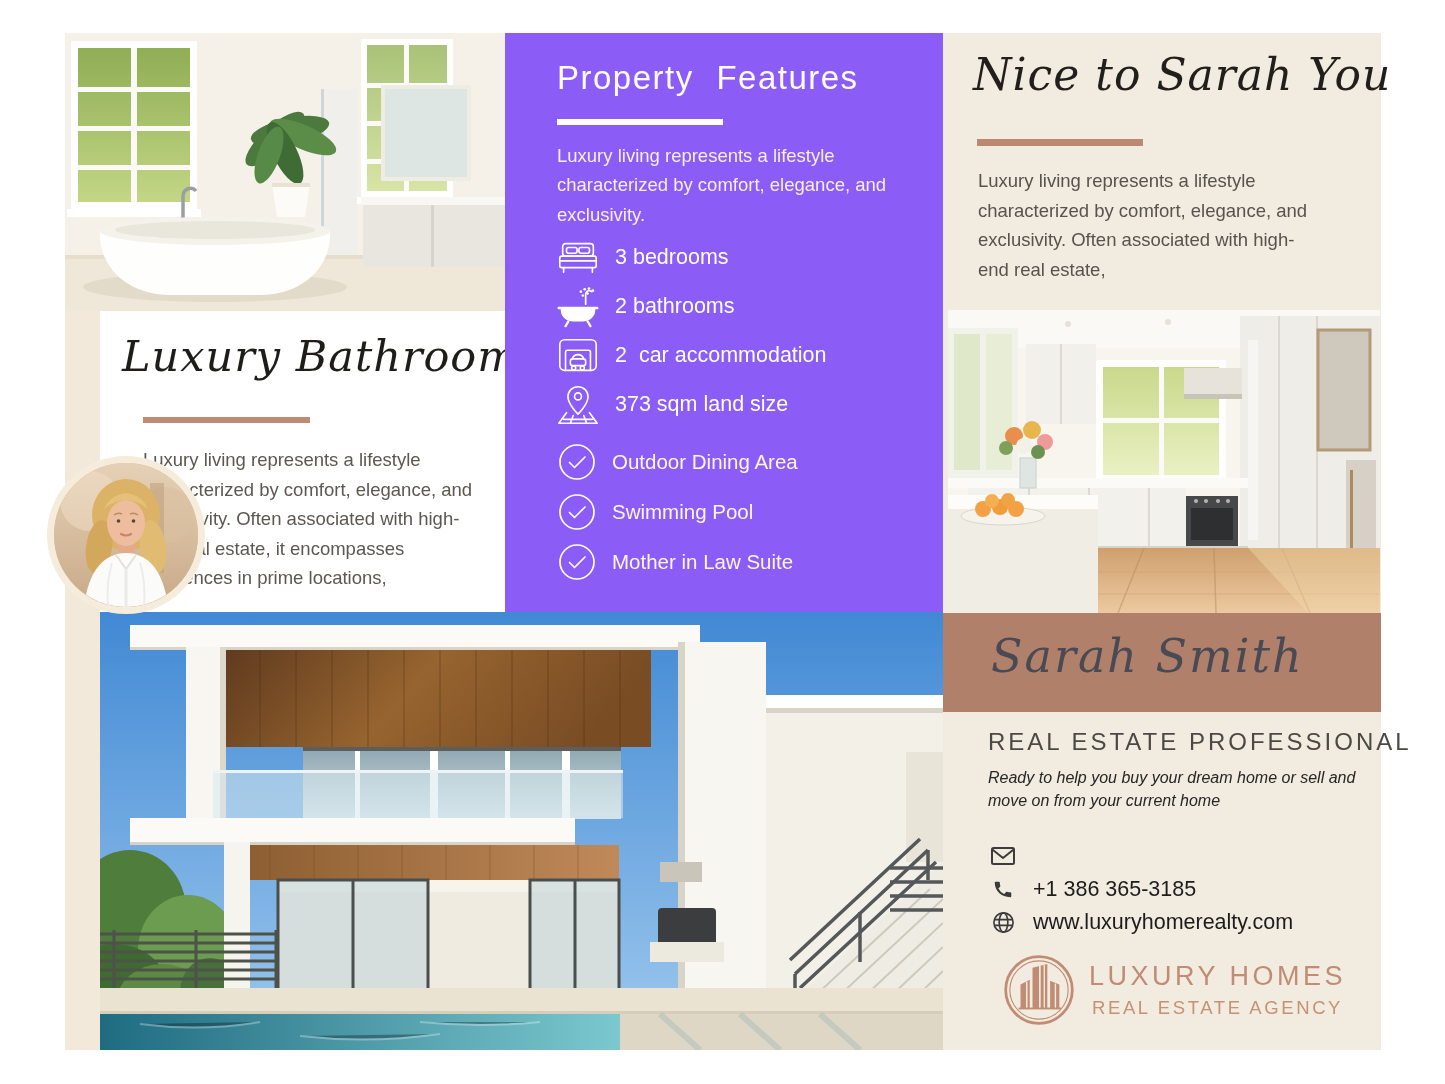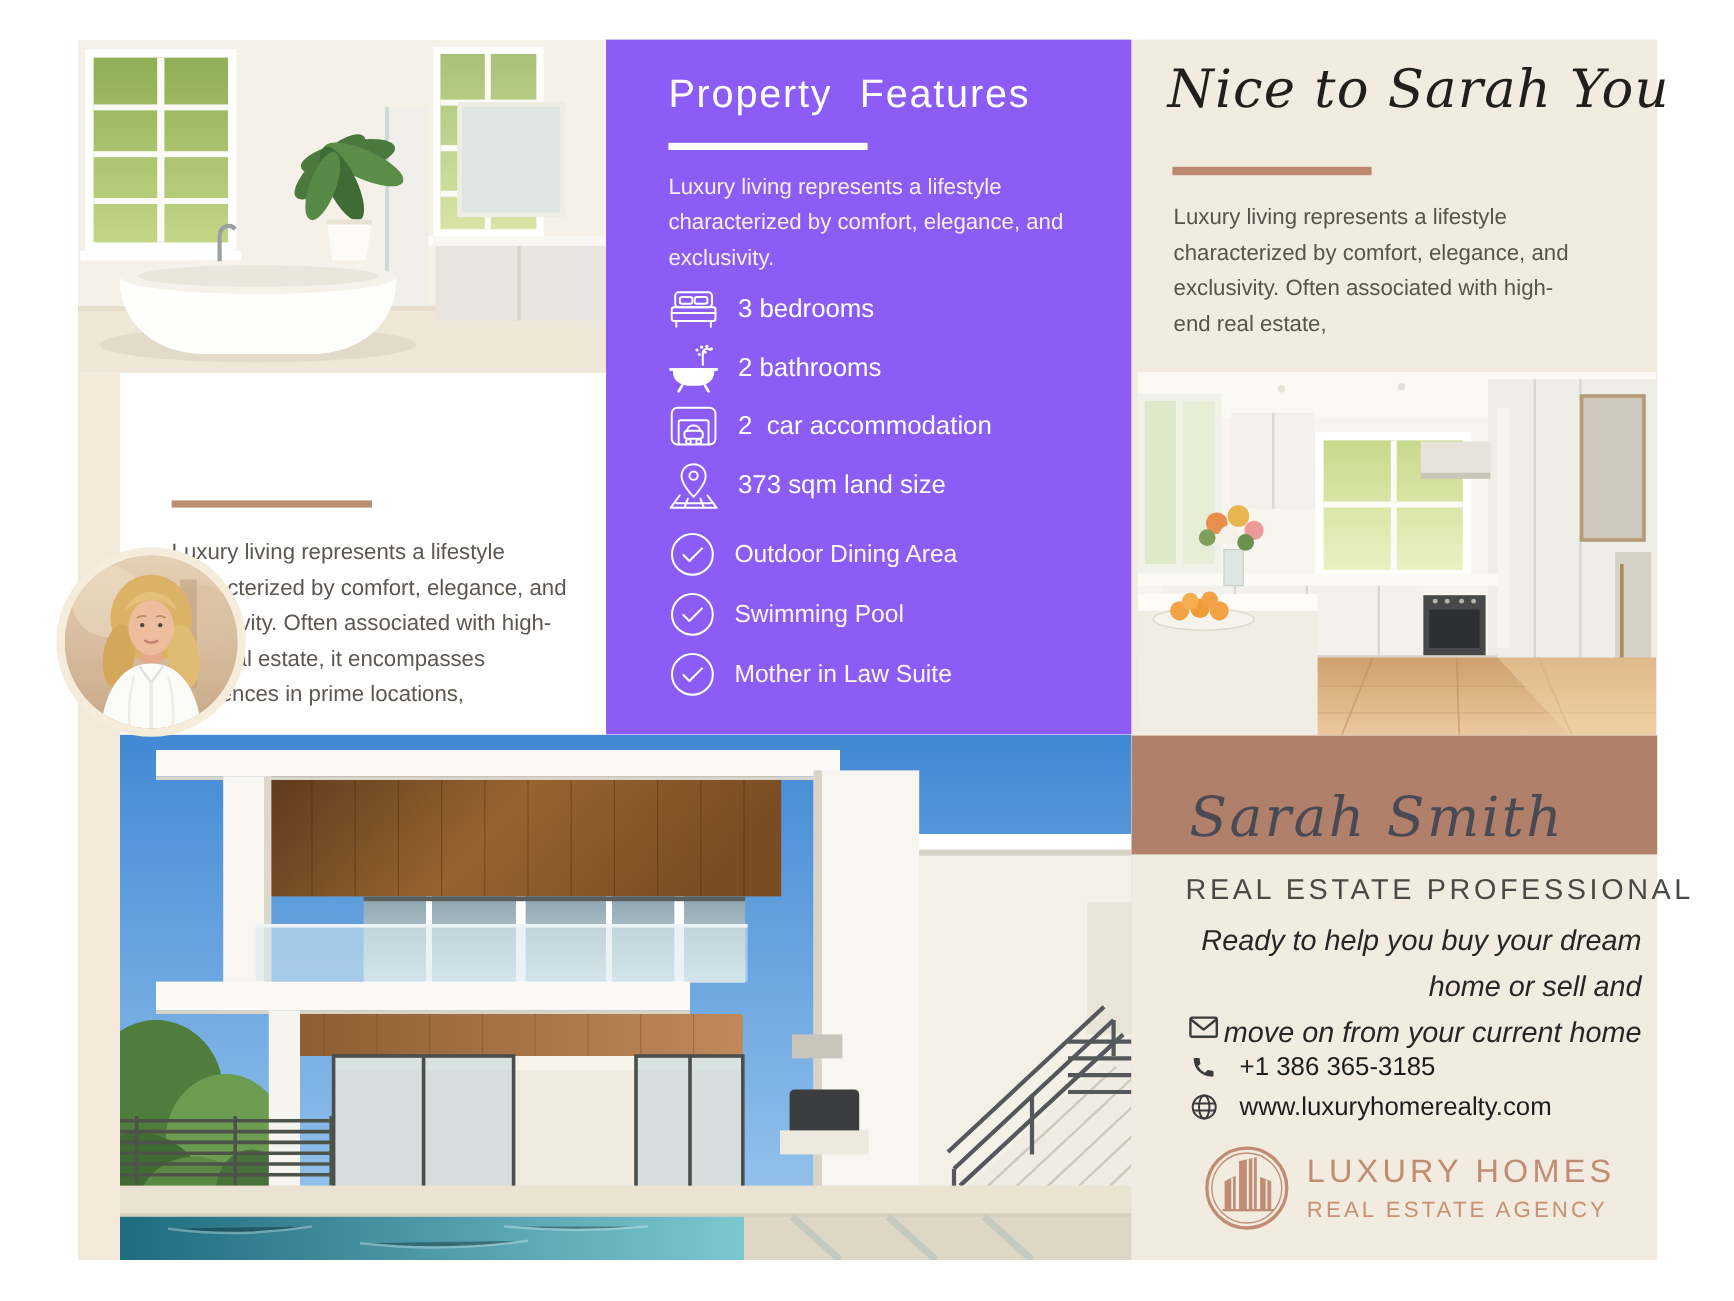--- a/index.html
+++ b/index.html
@@ -28,30 +28,30 @@
   .check-row{display:flex;align-items:center;height:50px;}
   .check-icon{width:38px;height:38px;flex:0 0 38px;margin-right:16px;}
   .check-label{font-size:20.5px;color:#fdf6f0;}
   
   .right-col{position:absolute;left:943px;top:33px;width:438px;height:1017px;background:#f2ebdf;}
   .about-title{position:absolute;left:30px;top:16px;font-size:44px;letter-spacing:1px;color:#211f1c;white-space:nowrap;}
   .about-underline{position:absolute;left:34px;top:106px;width:166px;height:7px;background:#ba8970;}
   .about-para{position:absolute;left:35px;top:133px;width:360px;font-size:18.5px;line-height:29.5px;color:#57534d;}
   .kitchen-photo{left:948px;top:310px;width:432px;height:303px;}
   .name-band{position:absolute;left:0;top:580px;width:438px;height:99px;background:#b1806b;z-index:4;}
-  .agent-name{position:absolute;left:48px;top:16px;font-size:46px;letter-spacing:2px;color:#4a4a54;white-space:nowrap;margin-top:25px;}
+  .agent-name{position:absolute;left:48px;top:16px;font-size:46px;letter-spacing:2px;color:#4a4a54;white-space:nowrap;}
   .portrait{position:absolute;left:47px;top:456px;width:144px;height:144px;border:7px solid #f6ecdc;
             border-radius:50%;overflow:hidden;z-index:6;background:#d9c1a4;}
   .role{position:absolute;left:45px;top:695px;font-size:24px;letter-spacing:3px;color:#4b4946;white-space:nowrap;}
-  .tagline{position:absolute;left:45px;top:733px;width:380px;font-style:italic;font-size:24px;line-height:38px;color:#262626;text-align:right;}
+  .tagline{position:absolute;left:45px;top:733px;width:380px;font-style:italic;font-size:16px;line-height:23px;color:#262626;}
   .contacts{position:absolute;left:47px;top:806px;display:flex;flex-direction:column;}
   .contact-row{display:flex;align-items:center;height:33.5px;}
   .contact-icon{width:26px;height:26px;flex:0 0 26px;margin-right:17px;display:flex;align-items:center;justify-content:center;}
   .contact-value{font-size:21.5px;color:#1c1c1c;white-space:nowrap;}
-  .logo{position:absolute;left:59px;top:920px;display:flex;align-items:center;}
+  .logo{position:absolute;left:59px;top:920px;display:flex;align-items:center;text-align:center;}
   .logo-icon{width:74px;height:74px;flex:0 0 74px;margin-right:13px;}
   .logo-name{font-size:27px;letter-spacing:3.5px;color:#c08d74;white-space:nowrap;}
   .logo-sub{font-size:18.5px;letter-spacing:2.6px;color:#c59274;margin-top:5px;white-space:nowrap;}
   .house-photo{left:100px;top:612px;width:843px;height:438px;}
   svg{display:block;}
 </style>
 </head>
 <body>
 
 <div class="page">
@@ -111,20 +111,21 @@
       <path d="M118 196 v-32 c0-9 9-11 13-6" fill="none" stroke="#9aa0a2" stroke-width="3.5"></path>
 
       <ellipse cx="150" cy="254" rx="132" ry="15" fill="#ded5c4" opacity="0.7"></ellipse>
       <path d="M35 198 h230 c2 36-28 64-70 64 h-90 c-42 0-72-28-70-64 z" fill="#fefefc"></path>
       <ellipse cx="150" cy="198" rx="115" ry="14" fill="#f4f2ea"></ellipse>
       <ellipse cx="150" cy="197" rx="100" ry="9" fill="#e9e6db"></ellipse>
     </svg>
   </div>
 
   <div class="bathroom-card">
+    <div class="card-title script-h">Luxury Bathroom</div>
     <div class="card-underline"></div>
     <div class="card-para">
       <span class="para-line">Luxury living represents a lifestyle</span>
       <span class="para-line">characterized by comfort, elegance, and</span>
       <span class="para-line">exclusivity. Often associated with high-</span>
       <span class="para-line">end real estate, it encompasses</span>
       <span class="para-line">residences in prime locations,</span>
     </div>
   </div>
 

